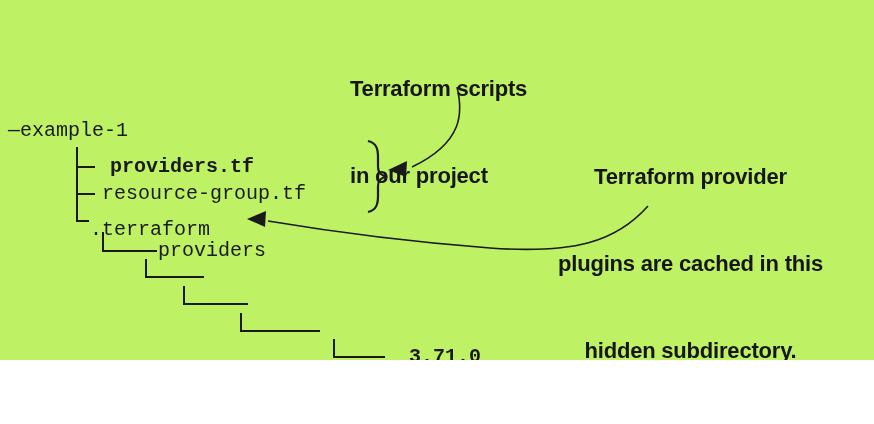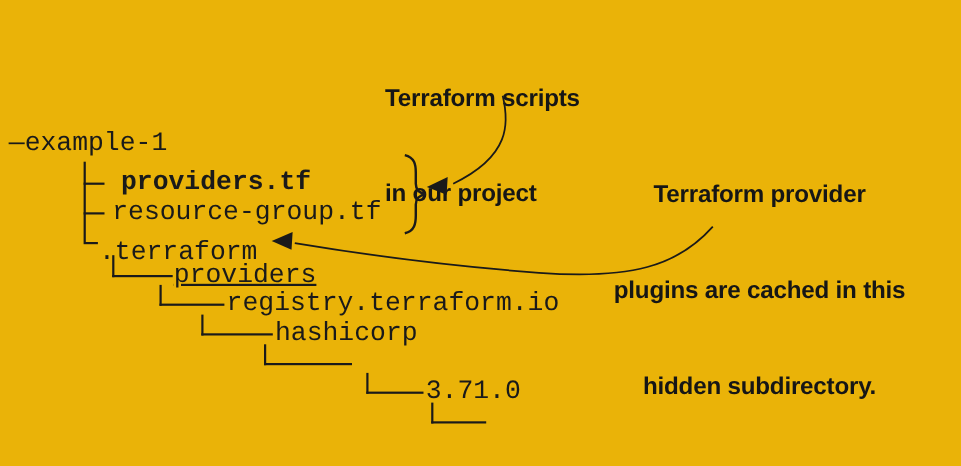--- a/index.html
+++ b/index.html
@@ -1,25 +1,25 @@
 <!DOCTYPE html>
 <html><head>
 <meta charset="utf-8">
 <style>
   html,body{margin:0;padding:0;background:#ffffff;}
   .canvas{
     position:relative;
-    width:874px;height:424px;
-    background:#eab308;
+    width:874px;height:360px;
+    background:#bef264;
     overflow:hidden;
     font-family:"Liberation Mono", monospace;
   }
   .node{
     position:absolute;
-    font-size:24px;
+    font-size:20px;
     line-height:26px;
     color:#1a1a1a;
     white-space:pre;
     font-family:"Liberation Mono", monospace;
   }
   .ann{
     position:absolute;
     font-family:"Liberation Sans", sans-serif;
     font-weight:700;
     font-size:22px;
@@ -46,24 +46,22 @@
   <div class="ann" style="left:558px;top:104px;text-align:center;">
     <div>Terraform provider</div>
     <div>plugins are cached in this</div>
     <div>hidden subdirectory.</div>
   </div>
 
   <span class="node" style="left:8px;top:118px;">—example-1</span>
   <span class="node" style="left:110px;top:154px;font-weight:bold;">providers.tf</span>
   <span class="node" style="left:102px;top:181px;">resource-group.tf</span>
   <span class="node" style="left:90px;top:217px;">.terraform</span>
-  <span class="node" style="left:158px;top:238px;text-decoration:underline;">providers</span>
-  <span class="node" style="left:206px;top:264px;">registry.terraform.io</span>
-  <span class="node" style="left:250px;top:291px;">hashicorp</span>
-  <span class="node" style="left:387px;top:344px;">3.71.0</span>
+  <span class="node" style="left:158px;top:238px;">providers</span>
+  <span class="node" style="left:409px;top:344px;font-weight:bold;">3.71.0</span>
 
   <div class="vline" style="left:76px;top:147px;height:73px;"></div>
   <div class="hline" style="left:76px;top:166px;width:19px;"></div>
   <div class="hline" style="left:76px;top:193px;width:19px;"></div>
   <div class="hline" style="left:76px;top:220px;width:13px;"></div>
   <div class="elbow" style="left:102px;top:232px;width:53px;height:18px;"></div>
   <div class="elbow" style="left:145px;top:259px;width:57px;height:17px;"></div>
   <div class="elbow" style="left:183px;top:286px;width:63px;height:17px;"></div>
   <div class="elbow" style="left:240px;top:313px;width:78px;height:17px;"></div>
   <div class="elbow" style="left:333px;top:339px;width:50px;height:17px;"></div>

